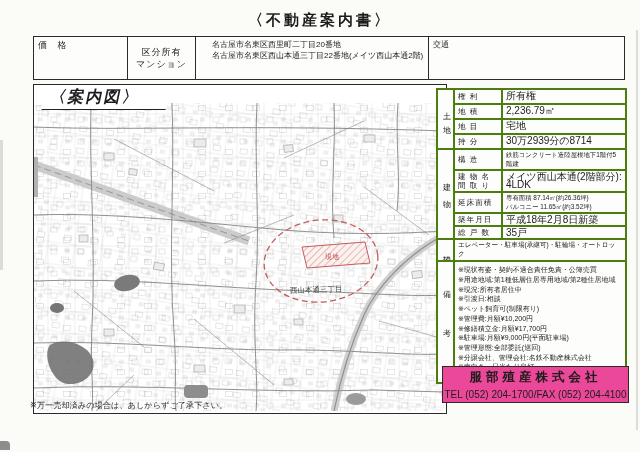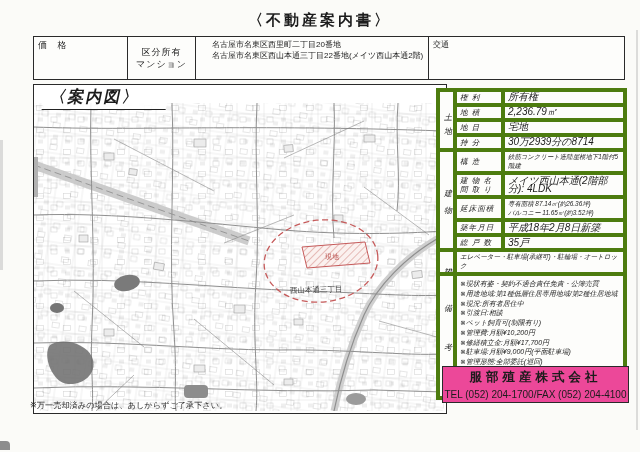--- a/index.html
+++ b/index.html
@@ -38,21 +38,21 @@
     transform:skewX(-12deg);
     background:rgba(255,255,255,.9);
     padding:0 28px 1px 6px; border-bottom:1.6px solid #222;
   }
   .mapsvg{position:absolute; left:0; top:18px; width:410px; height:308px;}
   
   .detail{
     position:absolute; left:436px; top:88px; width:191px; height:282px;
     border-collapse:collapse; table-layout:fixed; background:#fdfdfb;
   }
-  .detail td{border:4px solid #4d7c0f; box-sizing:border-box; padding:1px 3px; overflow:hidden;font-style:italic;}
+  .detail td{border:2px solid #4d7c0f; box-sizing:border-box; padding:1px 3px; overflow:hidden;}
   .detail .g{
     width:17px; text-align:center; vertical-align:middle;
     writing-mode:vertical-rl; text-orientation:upright;
     font-size:8px; padding:1px 0;
   }
   .g-land{letter-spacing:14px;}
   .g-bldg{letter-spacing:18px;}
   .g-fac{letter-spacing:1px; font-size:7px;}
   .g-rem{letter-spacing:38px;}
   .detail .l{width:48px; font-size:7.6px; letter-spacing:1px; white-space:pre-line; line-height:9px;}

